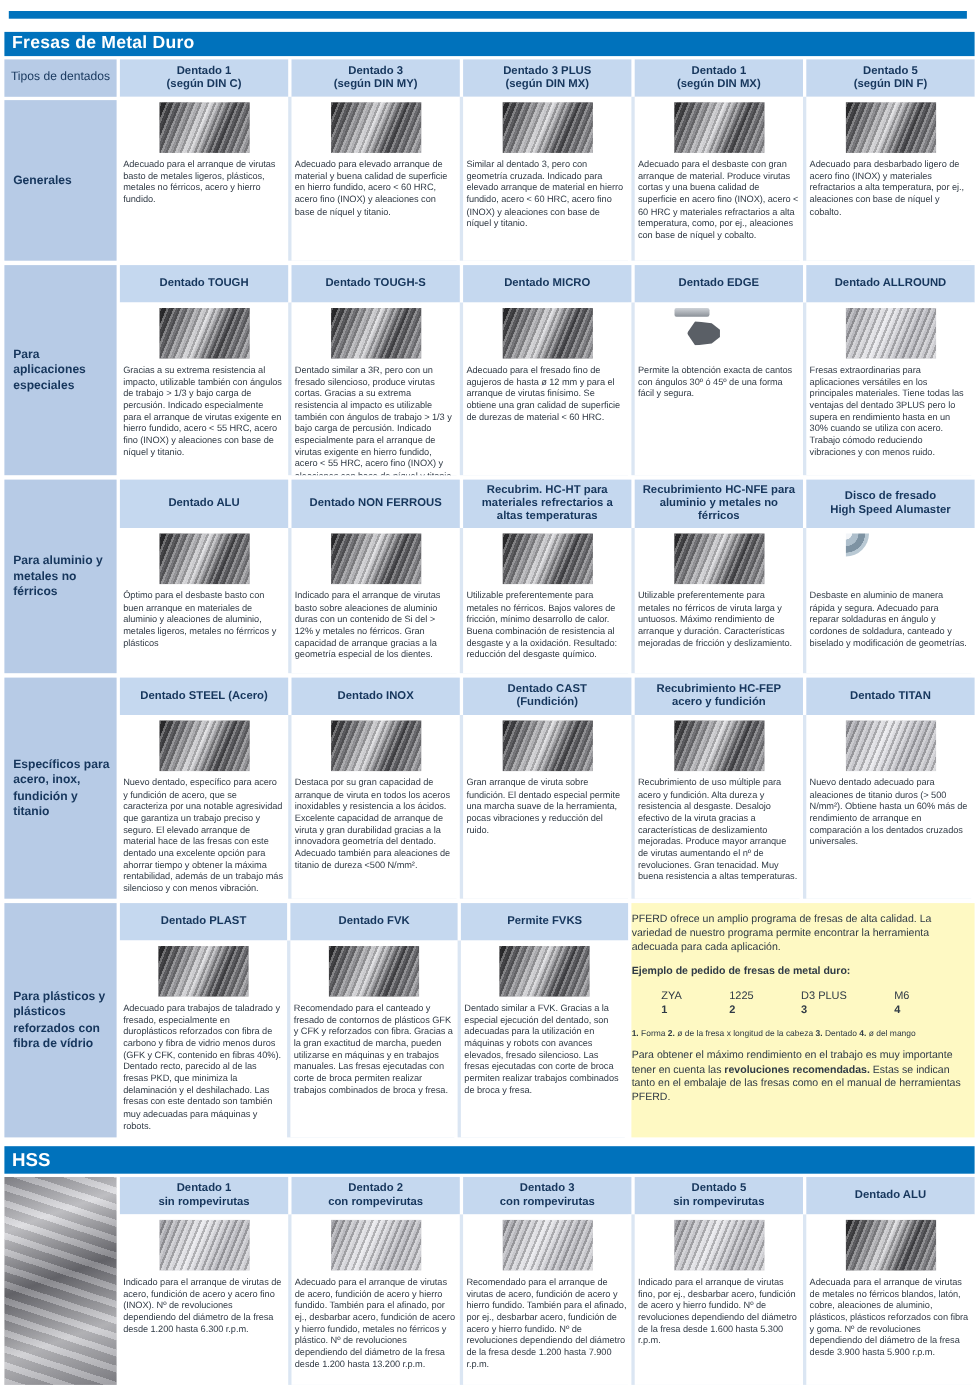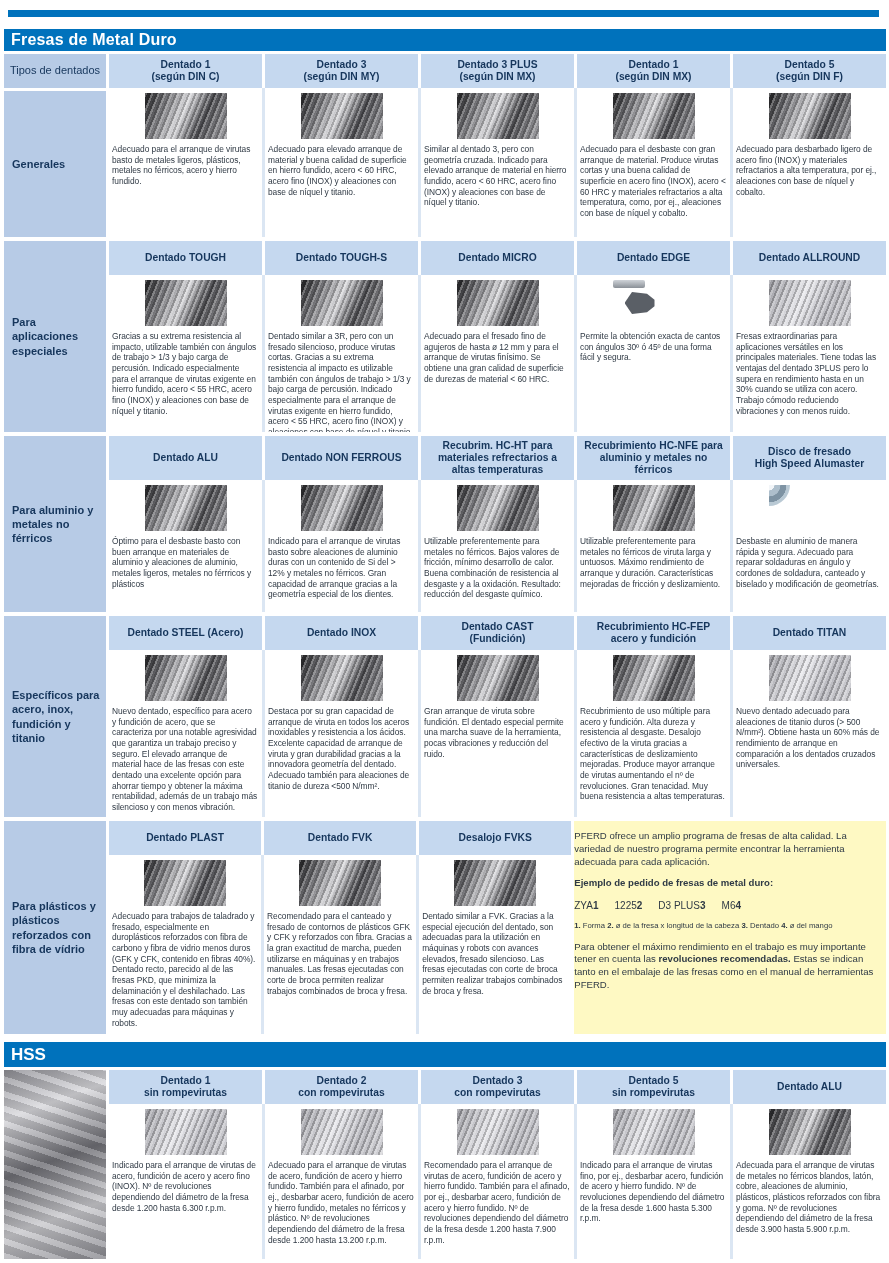--- a/index.html
+++ b/index.html
@@ -41,21 +41,21 @@
          background:radial-gradient(circle at 50% 50%,#f2f5f8 0 18%,#aebfcc 19% 38%,#7e93a3 39% 58%,#b9c9d4 59% 78%,#6d8292 79% 100%);}
   .photocell{flex:0 0 102px;background:linear-gradient(160deg,#8f8f95 0%,#d8d8dc 22%,#6f6f75 48%,#c9c9cd 74%,#8a8a90 100%);
          position:relative;overflow:hidden;}
   .photocell::after{content:"";position:absolute;inset:0;
          background:repeating-linear-gradient(18deg,rgba(255,255,255,.18) 0 6px,rgba(0,0,0,.12) 6px 14px);}
   .infobox{flex:2.05;background:#fef9c3;padding:9px 0;box-sizing:border-box;
          font-size:9.6px;color:#2f3a45;line-height:1.33;min-width:0;}
   .infobox p{margin:0 0 9px;}
   .ex-head{font-weight:bold;margin:0;}
   .order{display:flex;gap:16px;margin:1px 0 9px;}
-  .order .grp{display:flex;text-align:left;}
+  .order .grp{display:flex;flex-direction:column;text-align:left;margin-left:27px;}
   .order .code{font-size:10px;}
   .order .pos{font-weight:bold;font-size:10px;}
   .legend{font-size:7.7px;margin:0 0 9px;}
   .legend b{font-weight:bold;}
   .rev b{font-weight:bold;text-align:center;}
 </style>
 </head>
 <body>
 
 <div class="page">
@@ -296,21 +296,21 @@
       <div class="colhead">
         <span>Dentado FVK</span>
       </div>
       <div class="colbody">
         <div class="photo"></div>
         <p class="desc">Recomendado para el canteado y fresado de contornos de plásticos GFK y CFK y reforzados con fibra. Gracias a la gran exactitud de marcha, pueden utilizarse en máquinas y en trabajos manuales. Las fresas ejecutadas con corte de broca permiten realizar trabajos combinados de broca y fresa.</p>
       </div>
     </div>
     <div class="col">
       <div class="colhead">
-        <span>Desalojo FVKS</span>
+        <span>Permite FVKS</span>
       </div>
       <div class="colbody">
         <div class="photo"></div>
         <p class="desc">Dentado similar a FVK. Gracias a la especial ejecución del dentado, son adecuadas para la utilización en máquinas y robots con avances elevados, fresado silencioso. Las fresas ejecutadas con corte de broca permiten realizar trabajos combinados de broca y fresa.</p>
       </div>
     </div>
     <div class="infobox">
       <p>PFERD ofrece un amplio programa de fresas de alta calidad. La variedad de nuestro programa permite encontrar la herramienta adecuada para cada aplicación.</p>
       <p class="ex-head">Ejemplo de pedido de fresas de metal duro:</p>
       <div class="order">

